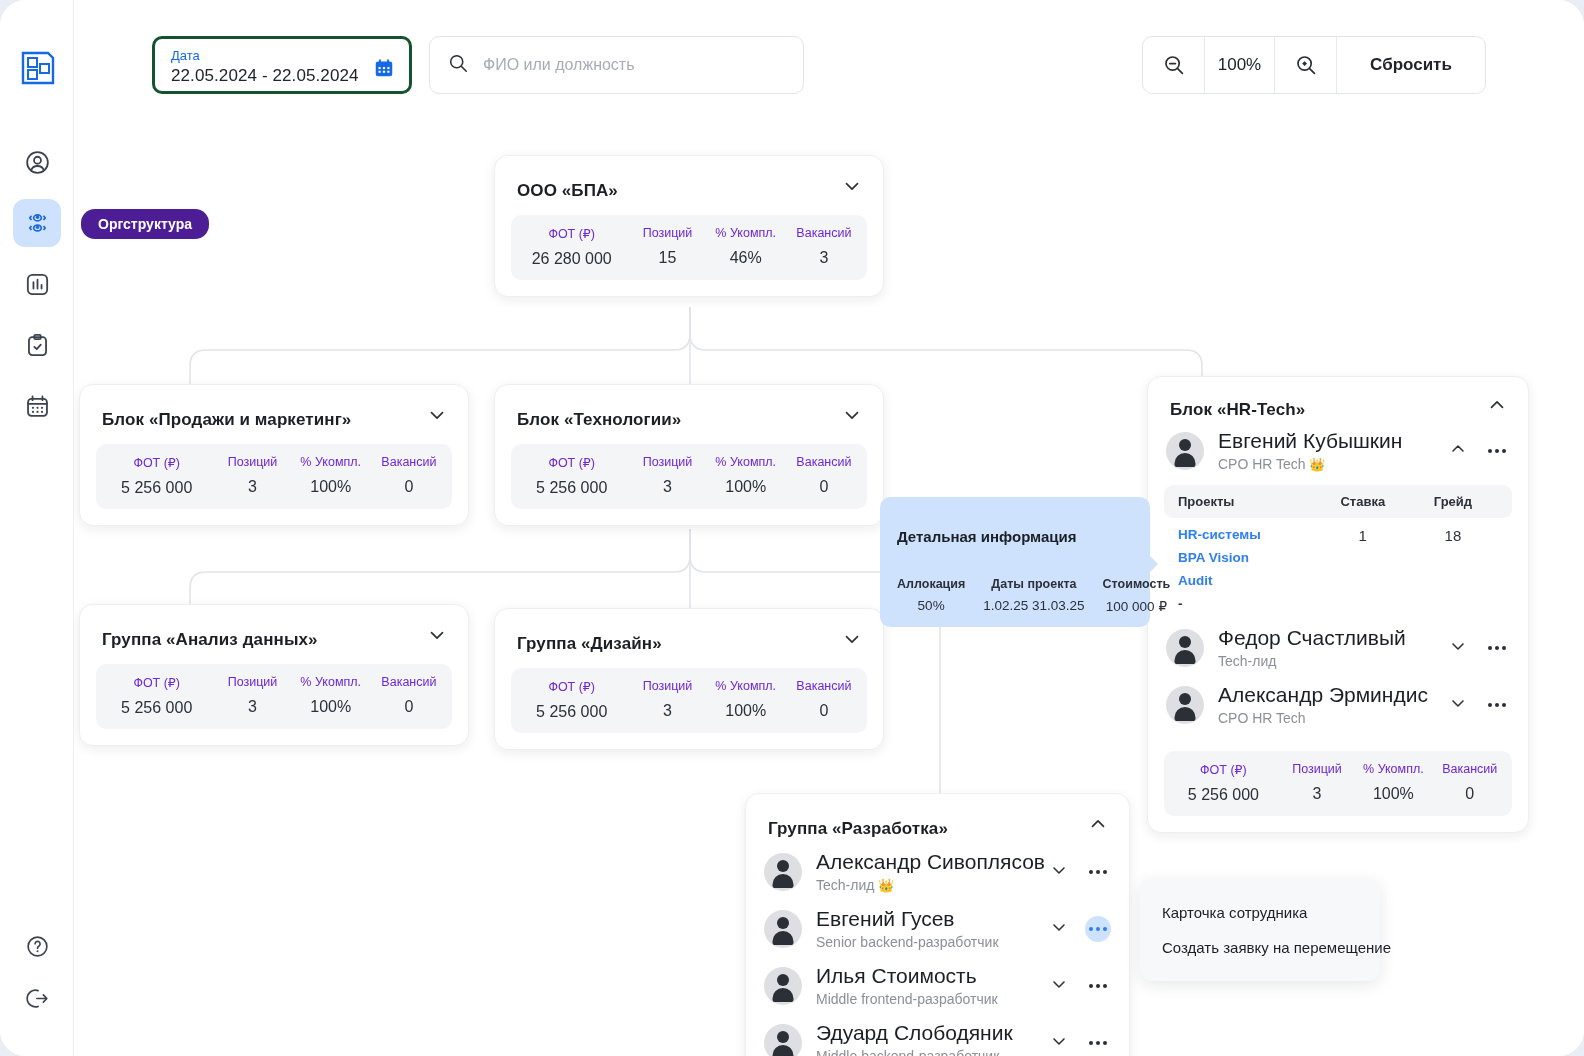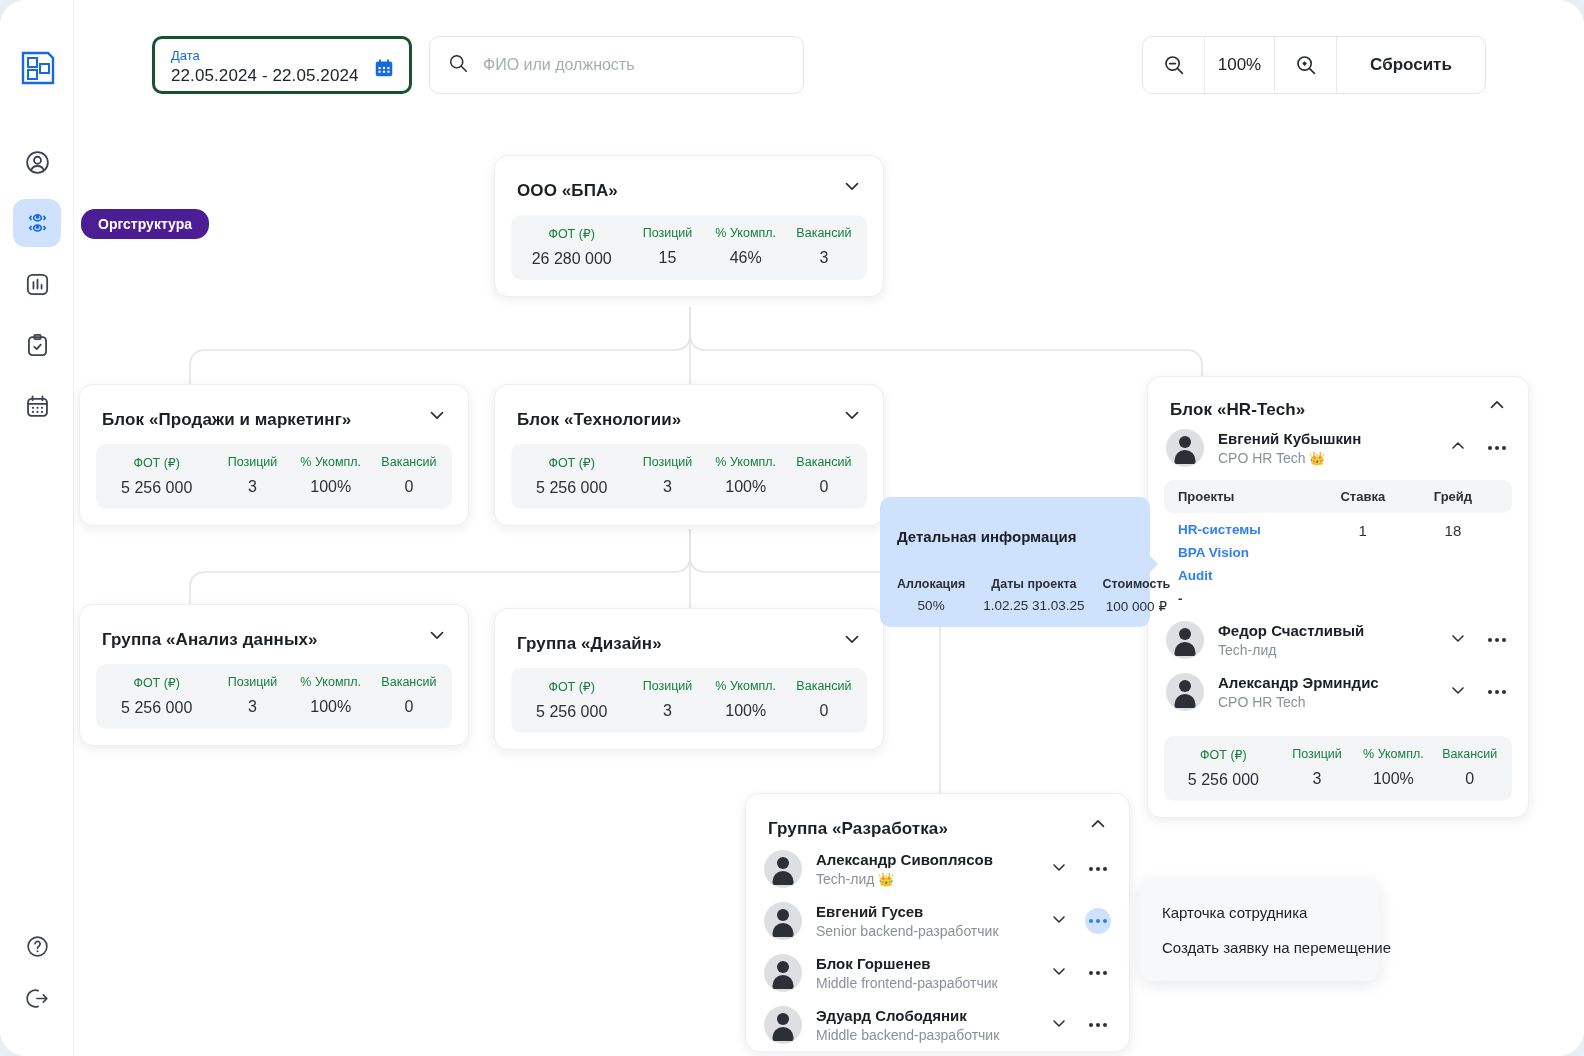--- a/index.html
+++ b/index.html
@@ -118,21 +118,21 @@
   .chev { color: #2b2f36; flex: none; cursor: pointer; }
 
   .stats {
     margin: 14px 16px 16px 16px;
     background: #f4f5f7;
     border-radius: 10px;
     display: flex;
     padding: 11px 4px 12px 4px;
   }
   .stat { flex: 1; text-align: center; }
-  .stat-h { font-size: 12.5px; color: #15803d; white-space: nowrap; }
+  .stat-h { font-size: 12.5px; color: #6d28d9; white-space: nowrap; }
   .stat-v { font-size: 16px; color: #2b3039; margin-top: 9px; }
   .stats .stat:nth-child(1) { flex: 1.45; }
 
   
   .emp-row {
     display: flex; align-items: center;
     padding: 7px 18px 7px 18px;
   }
   .avatar {
     width: 38px; height: 38px; border-radius: 50%;
@@ -142,21 +142,21 @@
     content: ""; position: absolute; left: 50%; top: 7px;
     width: 12px; height: 12px; border-radius: 50%;
     background: #2b2f36; transform: translateX(-50%);
   }
   .avatar::after {
     content: ""; position: absolute; left: 50%; top: 21px;
     width: 21px; height: 14px; border-radius: 11px 11px 3px 3px;
     background: #2b2f36; transform: translateX(-50%);
   }
   .emp-meta { flex: 1; margin-left: 14px; min-width: 0; }
-  .emp-name { font-size: 15px; font-weight: bold; color: #1b1f26; white-space: nowrap; }
+  .emp-name { font-size: 21px; font-weight: normal; color: #1b1f26; white-space: nowrap; }
   .emp-role { font-size: 14px; color: #8a9099; margin-top: 3px; white-space: nowrap; }
   .crown { font-size: 13px; }
   .row-actions { display: flex; align-items: center; gap: 16px; flex: none; }
   .dots {
     width: 26px; height: 26px; border-radius: 50%;
     display: flex; align-items: center; justify-content: center;
     gap: 3px; color: #2b2f36;
   }
   .dots i { width: 4px; height: 4px; border-radius: 50%; background: currentColor; display: block; }
   .dots.active { background: #cfe2fd; color: #2f80ed; }
@@ -562,21 +562,21 @@
               <i></i>
               <i></i>
               <i></i>
             </span>
         </div>
       </div>
 
       <div class="emp-row">
         <div class="avatar"></div>
         <div class="emp-meta">
-          <div class="emp-name">Блок Горшенев</div>
+          <div class="emp-name">Илья Стоимость</div>
           <div class="emp-role">Middle frontend-разработчик</div>
         </div>
         <div class="row-actions">
           <span class="chev"><svg width="20" height="20" viewBox="0 0 24 24" fill="none" stroke="currentColor" stroke-width="1.8">
                 <path d="M6 9.5l6 6 6-6" stroke-linecap="round" stroke-linejoin="round"></path>
               </svg></span>
           <span class="dots">
               <i></i>
               <i></i>
               <i></i>

